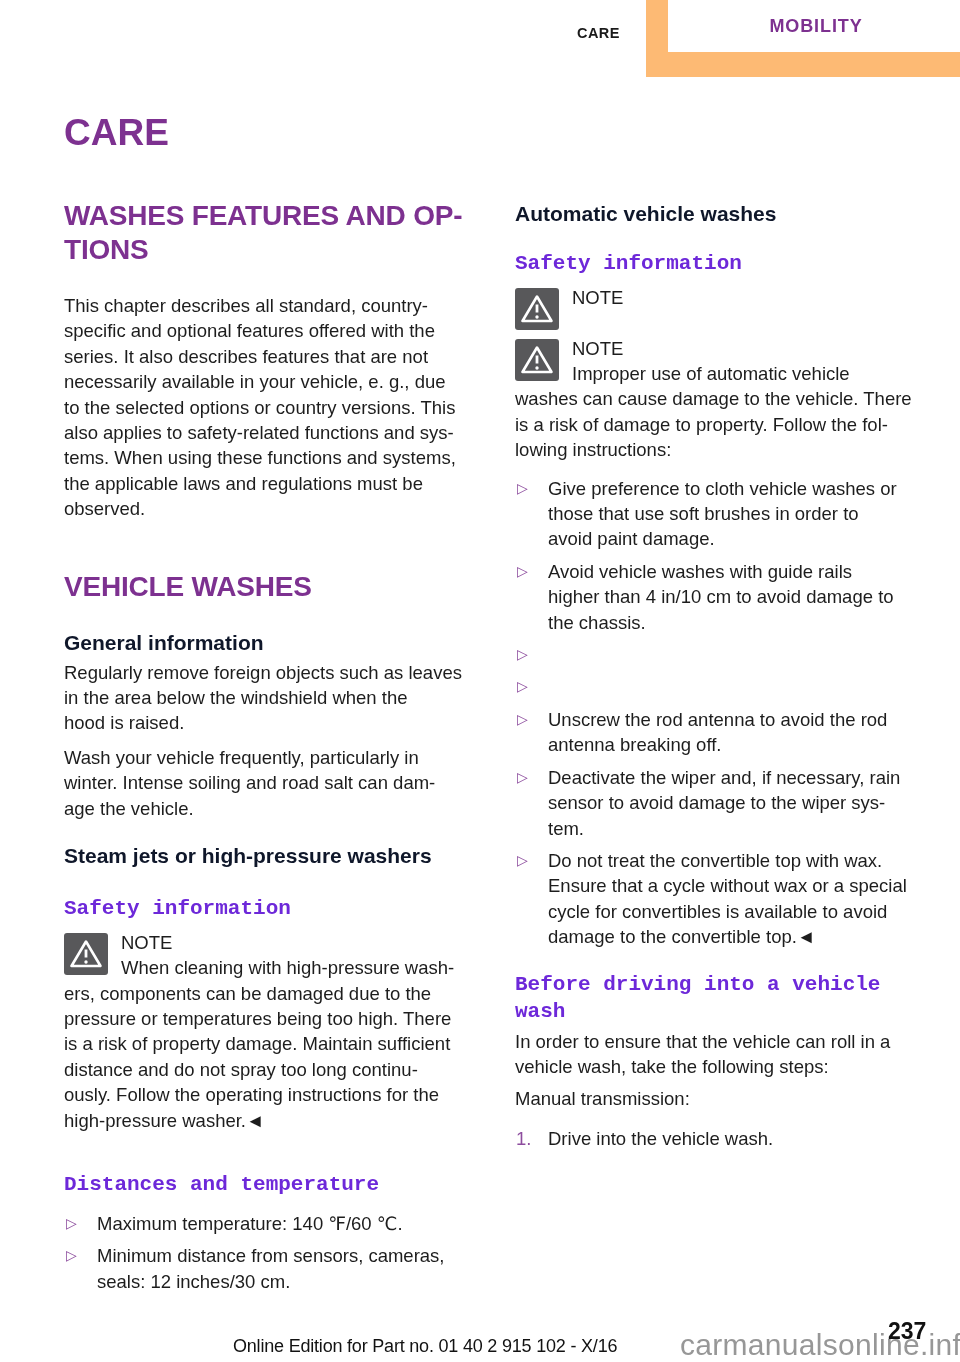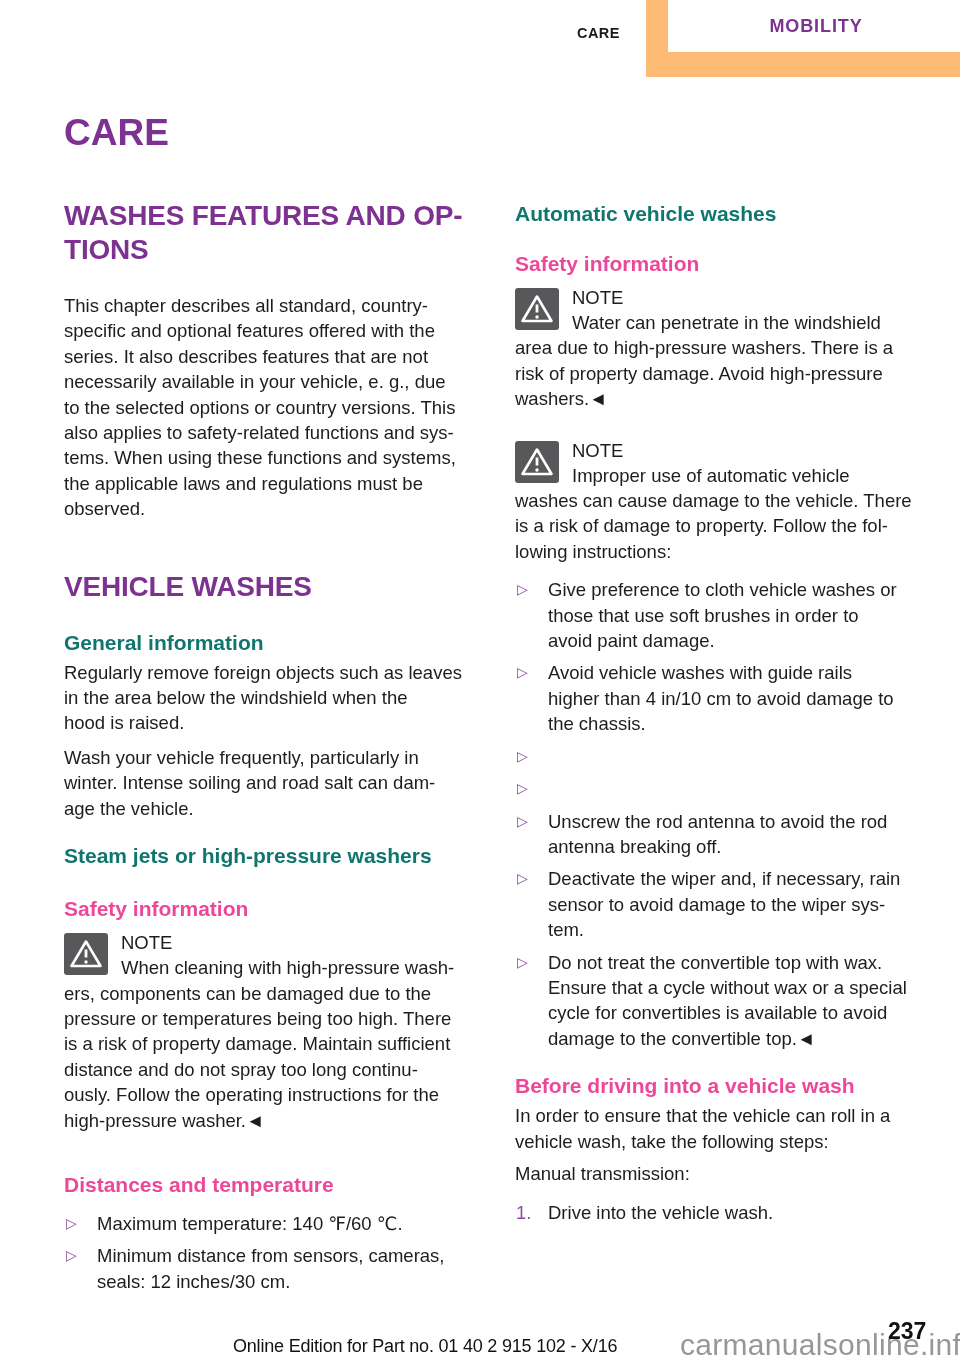--- a/index.html
+++ b/index.html
@@ -31,22 +31,22 @@
   .page-title{
     font-size:37px;line-height:42px;font-weight:bold;color:#7d3190;margin:0;
   }
   .h2{
     font-size:28px;line-height:34px;font-weight:bold;color:#7d3190;
     margin:0;white-space:pre-line;letter-spacing:-0.2px;
   }
   .h2.features{margin-top:45px;}
   .h2.washes{margin-top:48px;}
   .h3{font-size:21px;line-height:27px;font-weight:bold;margin:0;}
-  .h3.dark{color:#0f766e;}
-  .h3.light{color:#ec4899;}
+  .h3.dark{color:#0f172a;}
+  .h3.light{color:#6d28d9;font-family:Liberation Mono, monospace;}
   .para{
     font-size:18.5px;line-height:25.4px;margin:0;white-space:pre-line;
   }
   
   .note{position:relative;margin-top:8px;}
   .note-icon{
     position:absolute;left:0;top:3px;width:44px;height:42px;
     background:#58585a;border-radius:3px;
     display:flex;align-items:center;justify-content:center;
   }
@@ -166,24 +166,20 @@
 
     <div class="note">
       <span class="note-icon">
         <svg width="34" height="30" viewBox="0 0 34 30">
           <path d="M17 2.5 L31.5 27 H2.5 Z" fill="none" stroke="#ffffff" stroke-width="2.6" stroke-linejoin="round"></path>
           <line x1="17" y1="10.5" x2="17" y2="18.5" stroke="#ffffff" stroke-width="2.8"></line>
           <circle cx="17" cy="23" r="1.7" fill="#ffffff"></circle>
         </svg>
       </span>
       <div class="note-label">NOTE</div>
-      <div class="note-body">Water can penetrate in the windshield
-area due to high-pressure washers. There is a
-risk of property damage. Avoid high-pressure
-washers.◄</div>
     </div>
 
     <div class="note mt26">
       <span class="note-icon">
         <svg width="34" height="30" viewBox="0 0 34 30">
           <path d="M17 2.5 L31.5 27 H2.5 Z" fill="none" stroke="#ffffff" stroke-width="2.6" stroke-linejoin="round"></path>
           <line x1="17" y1="10.5" x2="17" y2="18.5" stroke="#ffffff" stroke-width="2.8"></line>
           <circle cx="17" cy="23" r="1.7" fill="#ffffff"></circle>
         </svg>
       </span>

